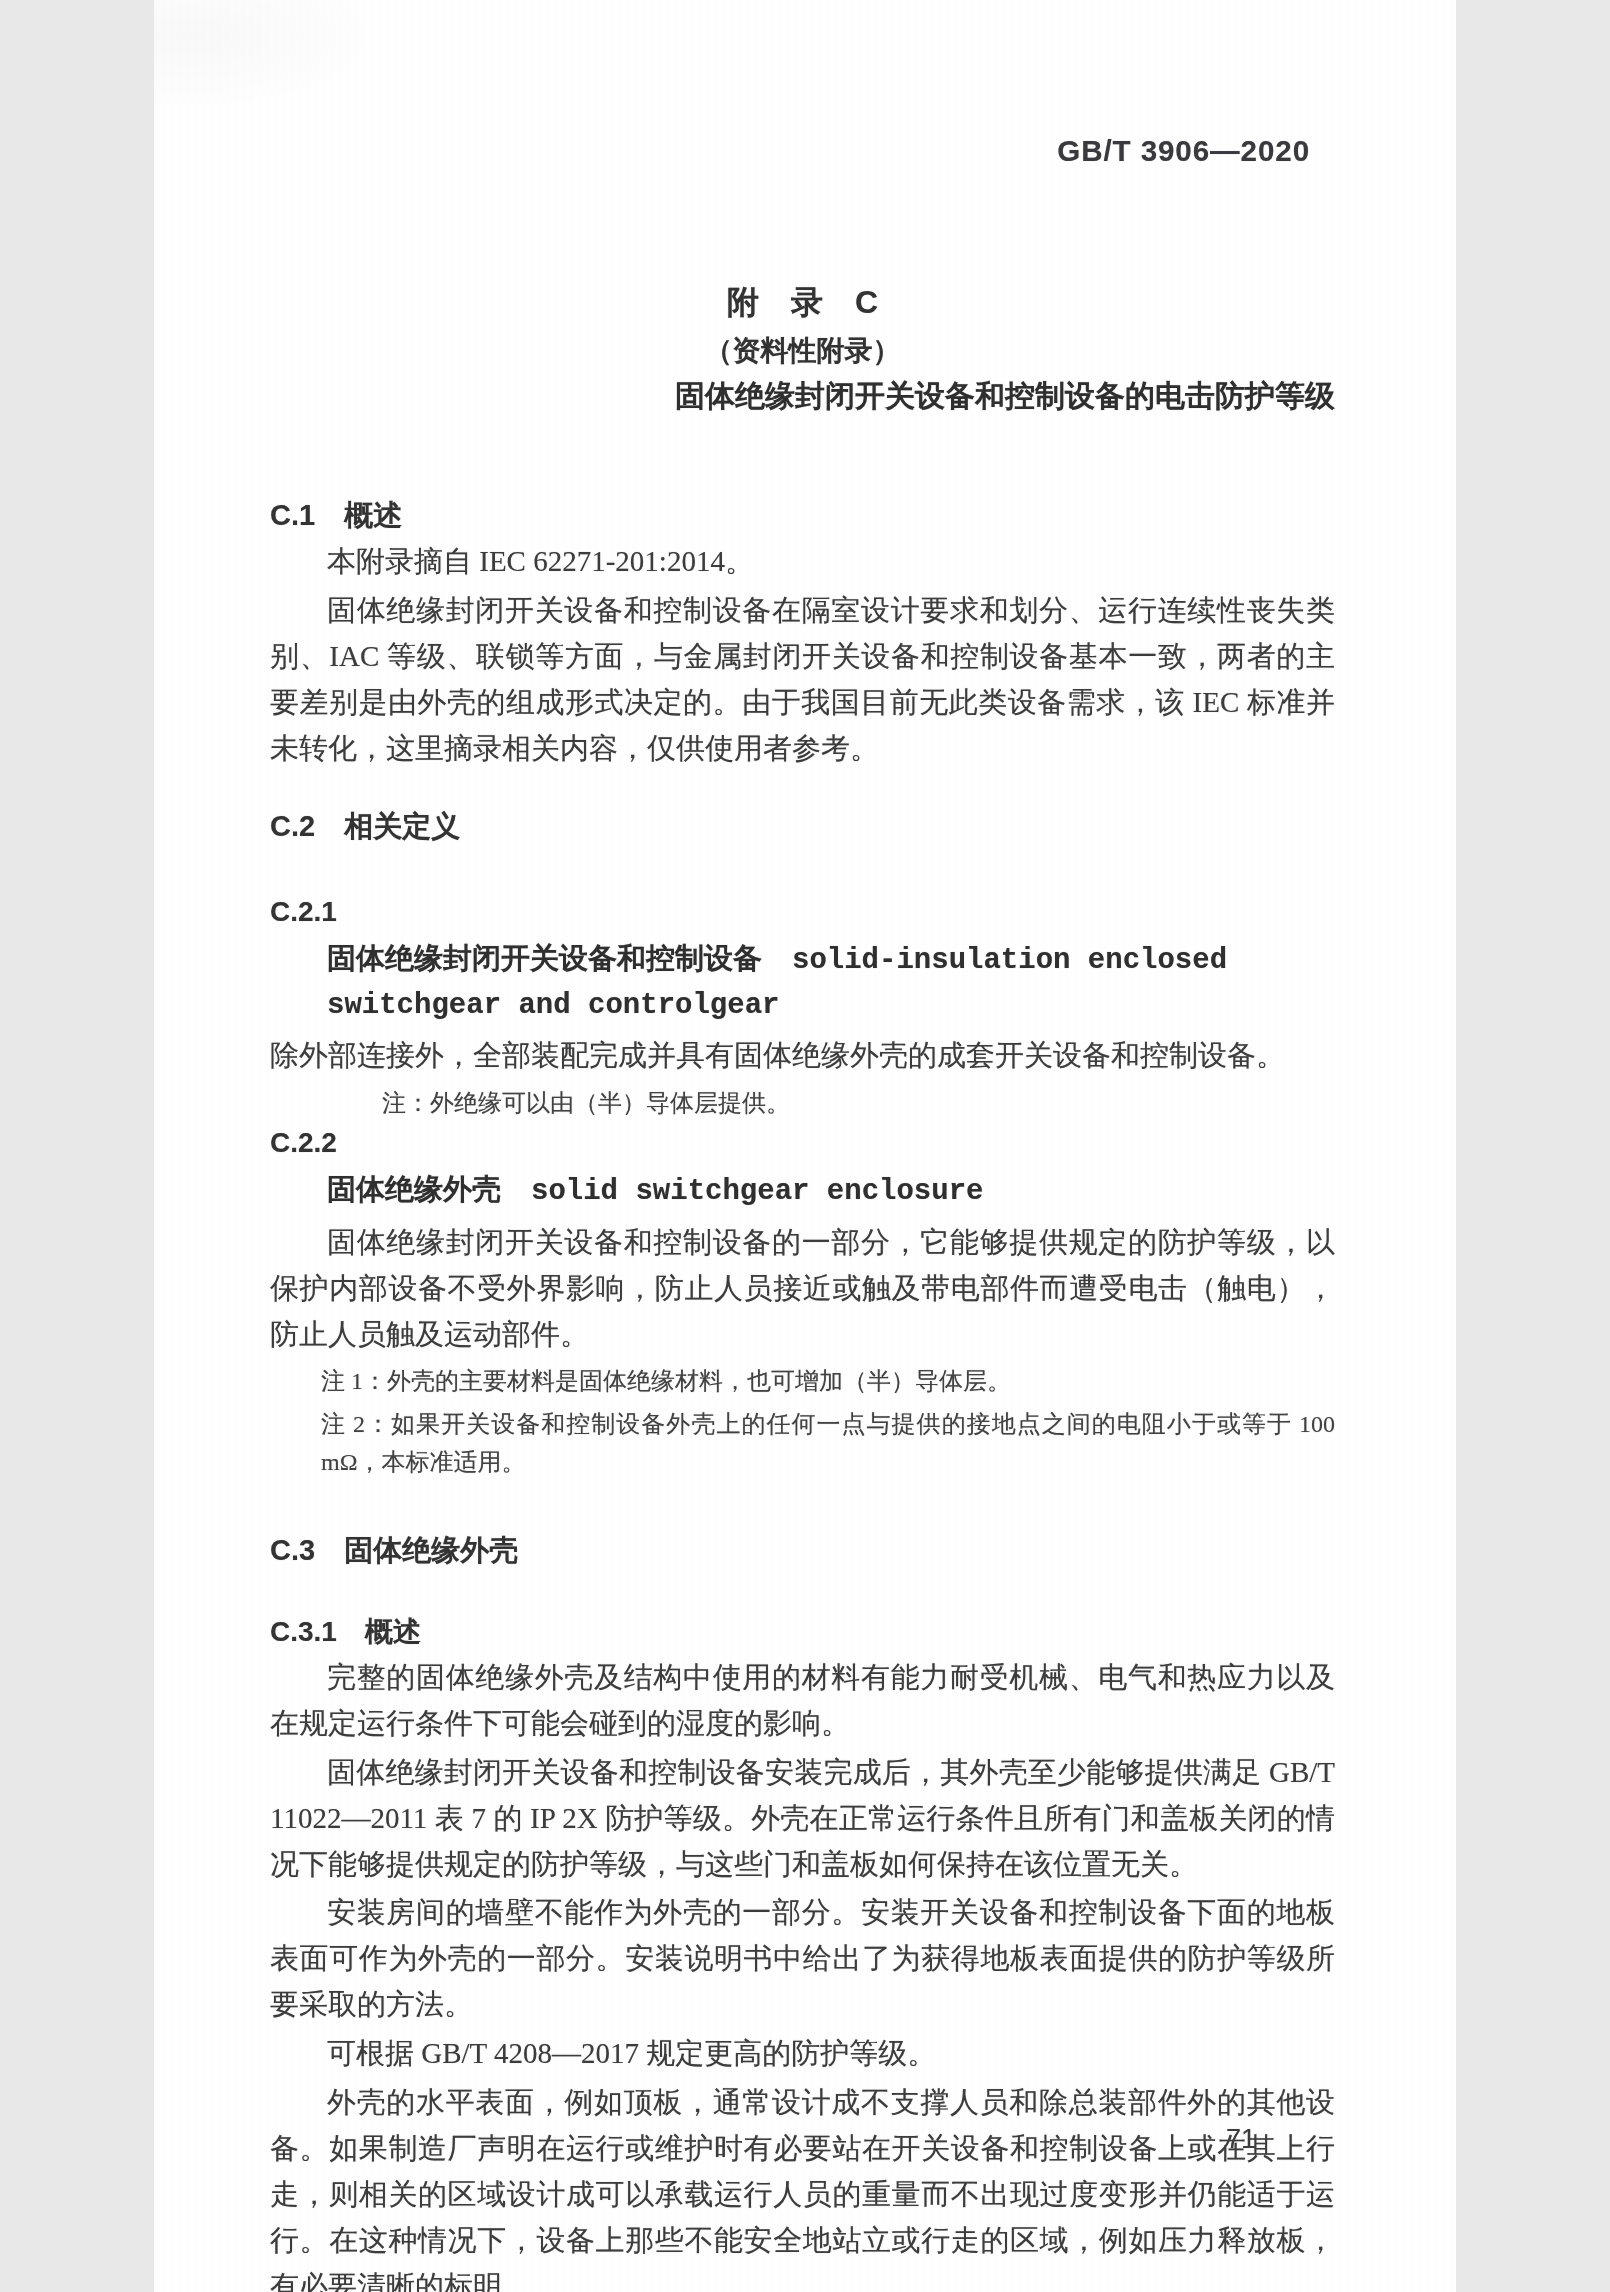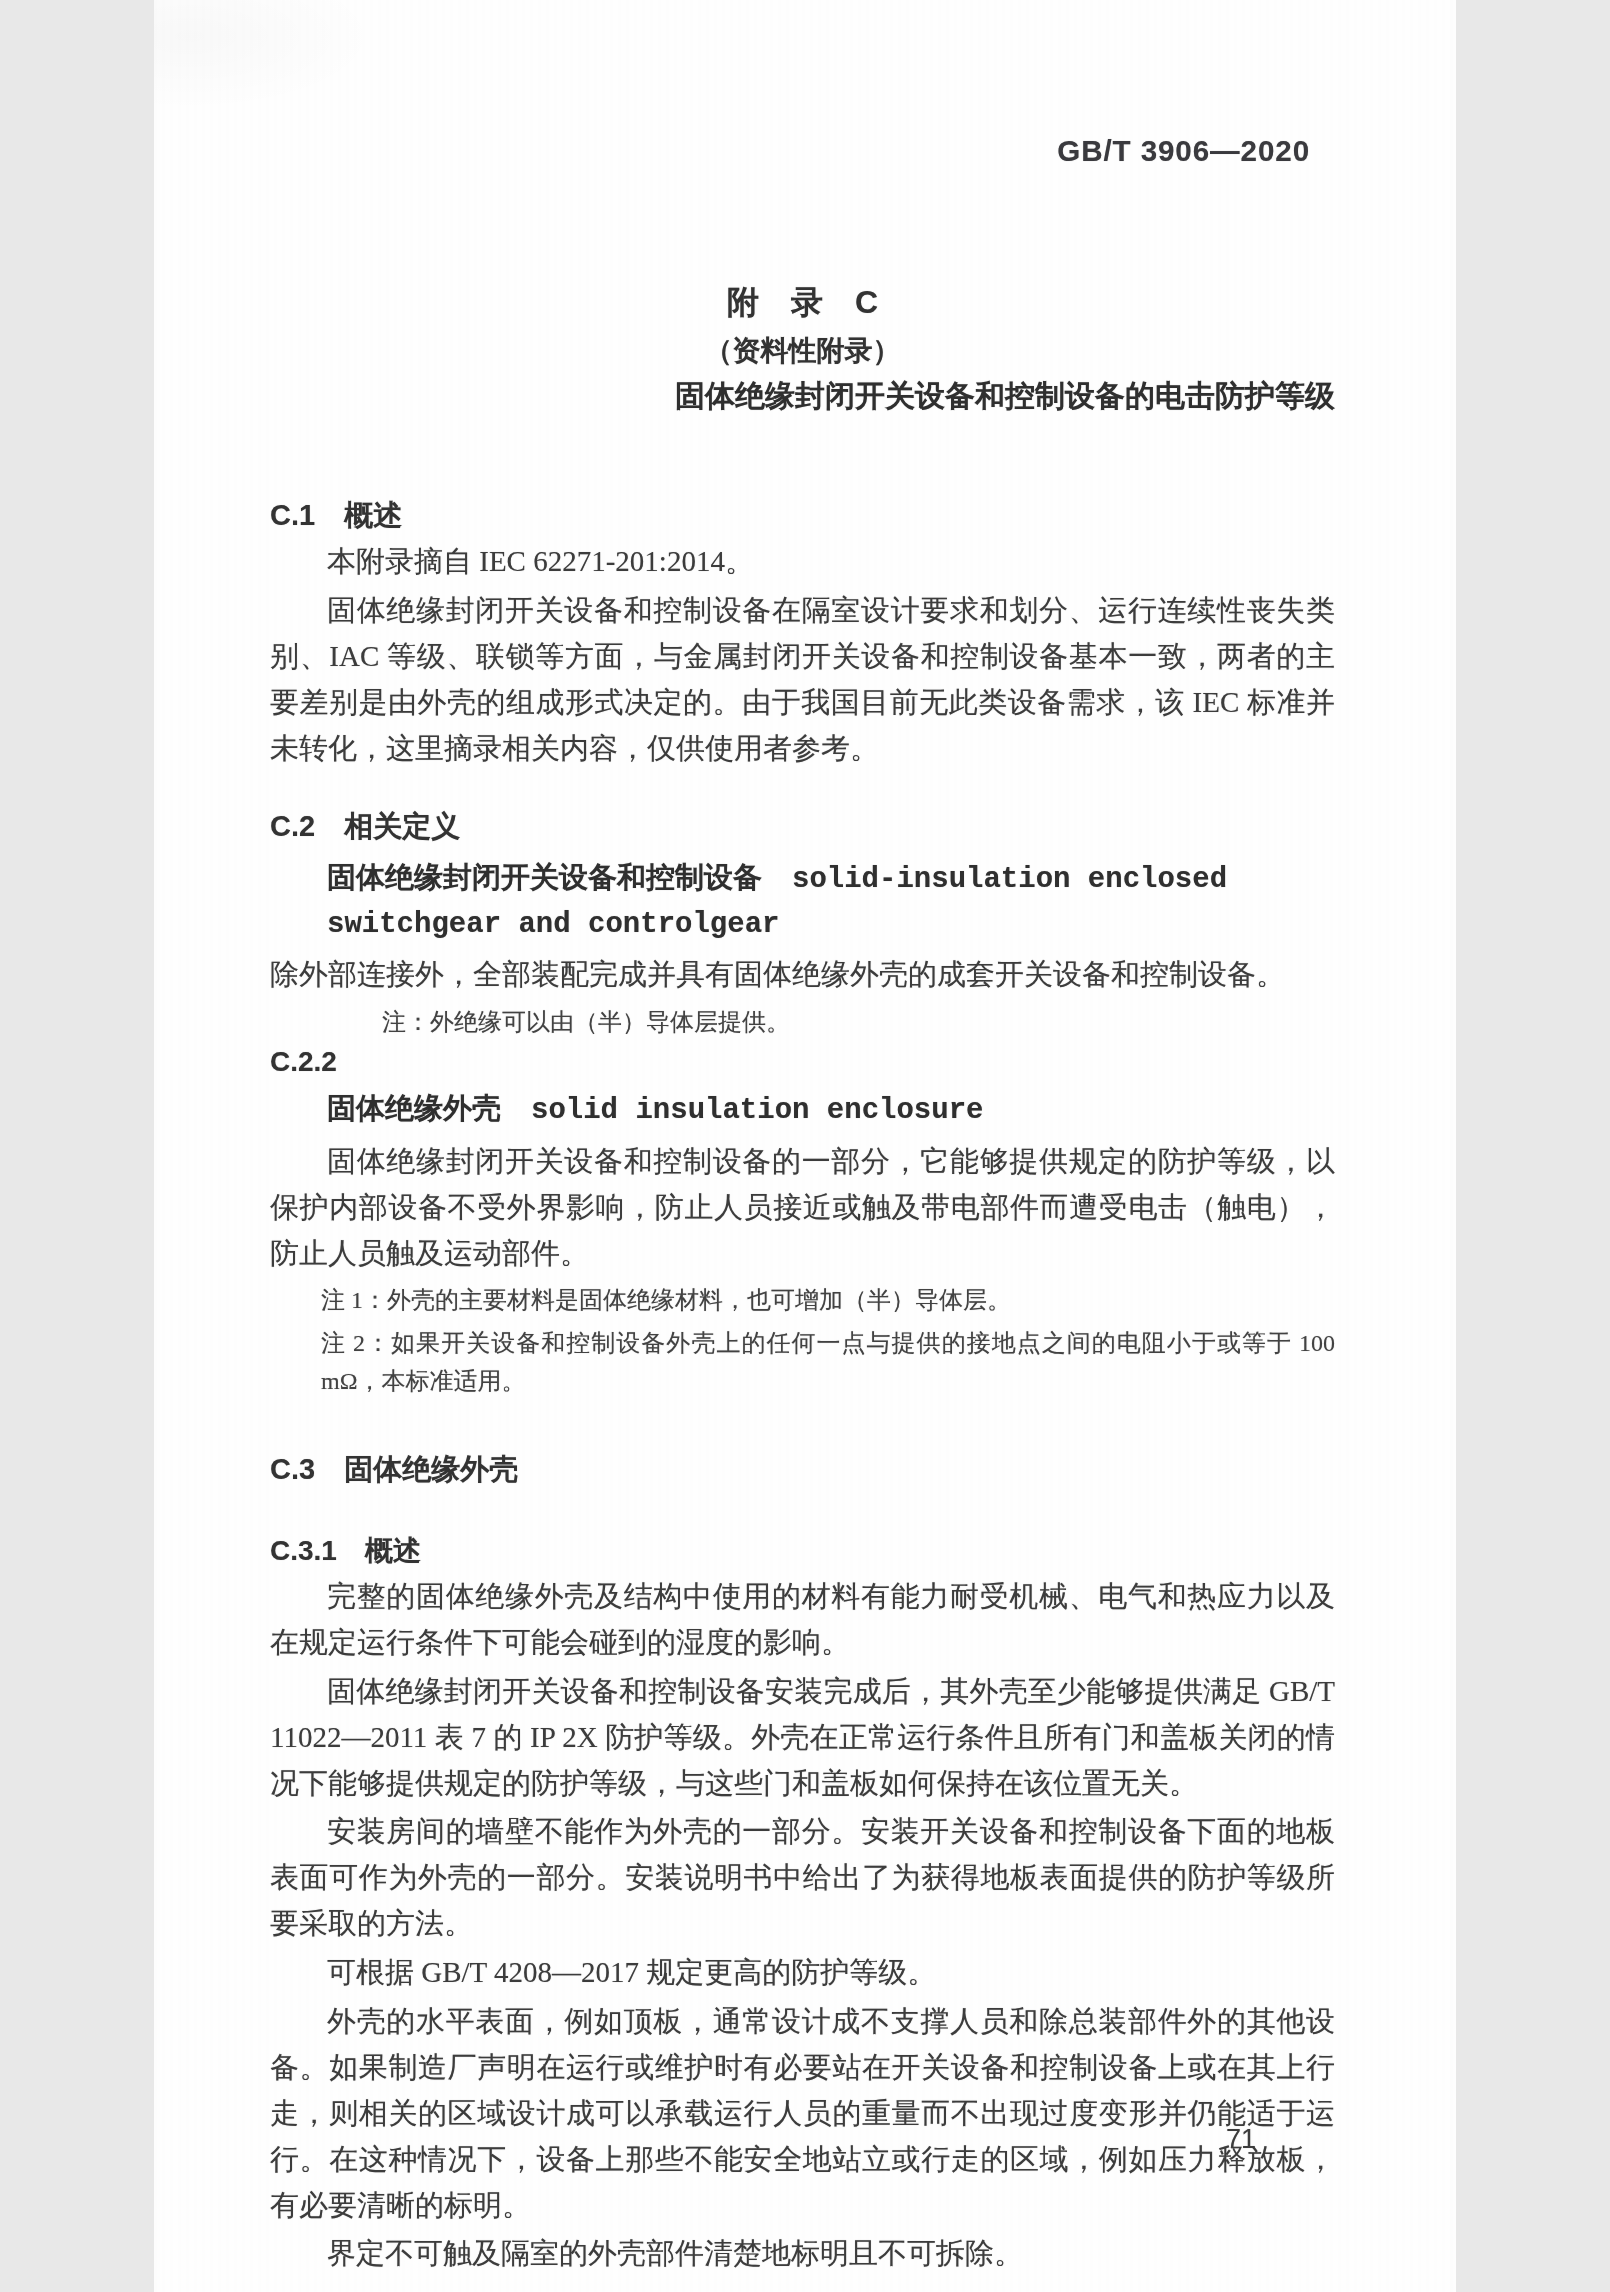--- a/index.html
+++ b/index.html
@@ -140,33 +140,34 @@
   <div class="appendix-title">固体绝缘封闭开关设备和控制设备的电击防护等级</div>
 
   <h2 class="sec-heading mt-c1">C.1　概述</h2>
 
   <p class="body indent mt-p1">本附录摘自 IEC 62271-201:2014。</p>
 
   <p class="body indent mt-p2">固体绝缘封闭开关设备和控制设备在隔室设计要求和划分、运行连续性丧失类别、IAC 等级、联锁等方面，与金属封闭开关设备和控制设备基本一致，两者的主要差别是由外壳的组成形式决定的。由于我国目前无此类设备需求，该 IEC 标准并未转化，这里摘录相关内容，仅供使用者参考。</p>
 
   <h2 class="sec-heading mt-c2">C.2　相关定义</h2>
 
+  <h3 class="sub-heading mt-c21">C.2.1</h3>
 
   <p class="term">
     <span class="zh">固体绝缘封闭开关设备和控制设备</span><span class="en">solid-insulation enclosed switchgear and controlgear</span>
   </p>
 
   <p class="body mt-def">除外部连接外，全部装配完成并具有固体绝缘外壳的成套开关设备和控制设备。</p>
 
   <p class="note single">注：外绝缘可以由（半）导体层提供。</p>
 
   <h3 class="sub-heading mt-c22">C.2.2</h3>
 
   <p class="term">
-    <span class="zh">固体绝缘外壳</span><span class="en">solid insulation enclosure</span>
+    <span class="zh">固体绝缘外壳</span><span class="en">solid switchgear enclosure</span>
   </p>
 
   <p class="body indent mt-def">固体绝缘封闭开关设备和控制设备的一部分，它能够提供规定的防护等级，以保护内部设备不受外界影响，防止人员接近或触及带电部件而遭受电击（触电），防止人员触及运动部件。</p>
 
   <p class="note">注 1：外壳的主要材料是固体绝缘材料，也可增加（半）导体层。</p>
 
   <p class="note">注 2：如果开关设备和控制设备外壳上的任何一点与提供的接地点之间的电阻小于或等于 100 mΩ，本标准适用。</p>
 
   <h2 class="sec-heading mt-c3">C.3　固体绝缘外壳</h2>
 

